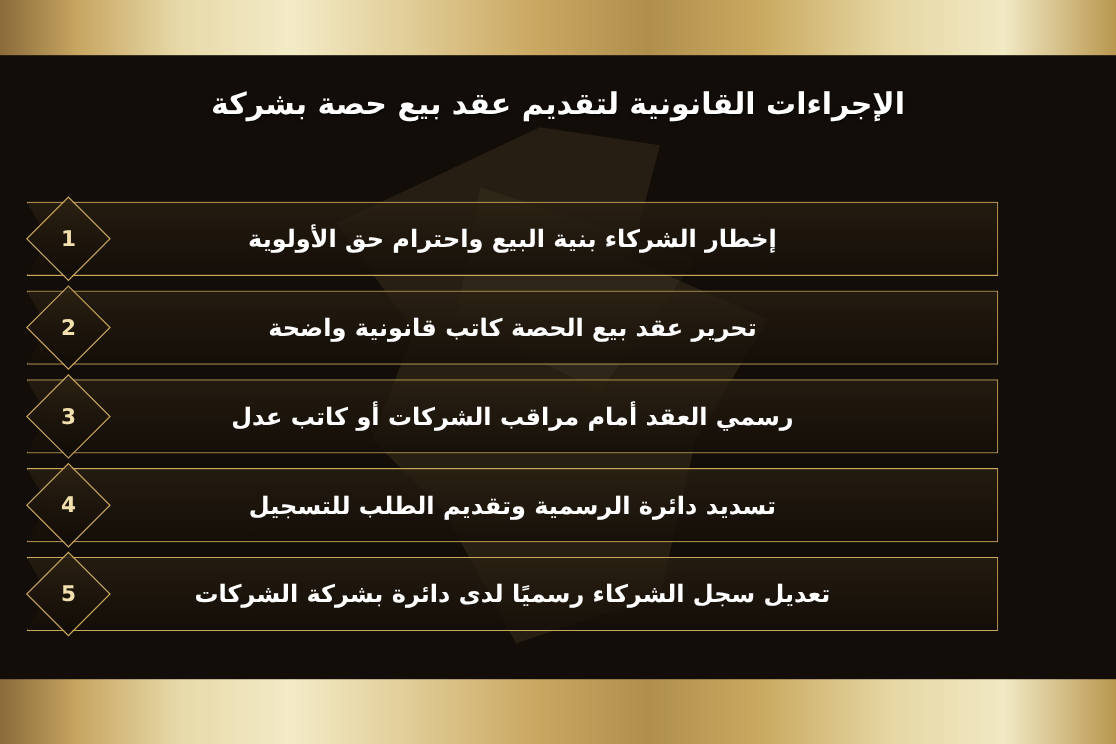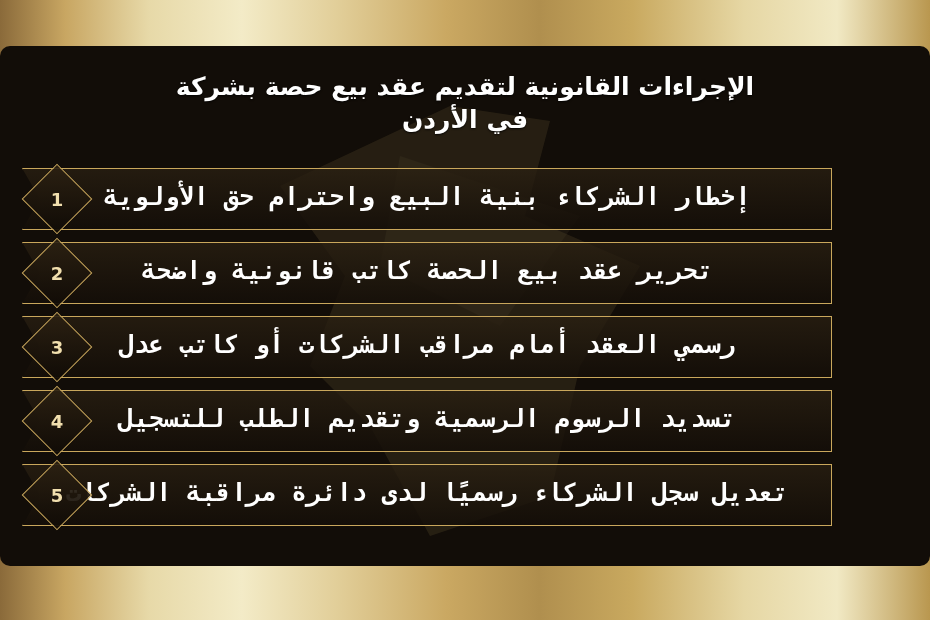--- a/index.html
+++ b/index.html
@@ -29,21 +29,20 @@
 
   
   .panel {
     position: absolute;
     left: 0;
     top: 46px;
     width: 930px;
     height: 520px;
     background: #120d08;
     overflow: hidden;
-    border-radius: 10px;
   }
 
   
   .watermark {
     position: absolute;
     left: 250px;
     top: 20px;
     width: 430px;
     height: 470px;
     opacity: 0.30;
@@ -86,26 +85,25 @@
     -webkit-clip-path: polygon(0 0, 100% 0, 100% 100%, 0 100%, 2.2% 50%);
     clip-path: polygon(0 0, 100% 0, 100% 100%, 0 100%, 2.2% 50%);
     display: flex;
     align-items: center;
     justify-content: center;
   }
   
 
   .banner-text {
     color: #ffffff;
-    font-size: 25px;
+    font-size: 20px;
     font-weight: bold;
     padding: 0 34px;
     text-align: left;
     line-height: 1.25;
-    font-family: Liberation Mono, monospace;
   }
 
   .numbox {
     position: absolute;
     top: 6px;
     left: 0;
     width: 50px;
     height: 50px;
     transform: rotate(45deg);
     border: 1.4px solid #c9a75c;
@@ -141,21 +139,20 @@
 
   <div class="panel">
 
     <svg class="watermark" viewBox="0 0 430 470" aria-hidden="true">
       <polygon points="30,120 200,40 300,55 275,150 390,200 330,300 300,430 180,470 120,360 60,300 95,210" fill="#d8b96e" opacity="0.35"></polygon>
       <polygon points="150,90 330,150 250,260 130,200" fill="#e8cf93" opacity="0.18"></polygon>
     </svg>
 
     <div class="title">
       <div>الإجراءات القانونية لتقديم عقد بيع حصة بشركة</div>
-      <div>في الأردن</div>
     </div>
 
     <div class="rows">
 
       <div class="row">
         <div class="banner">
           <span class="banner-text">إخطار الشركاء بنية البيع واحترام حق الأولوية</span>
         </div>
         <div class="num-wrap">
           <div class="numbox"></div>
@@ -178,31 +175,31 @@
           <span class="banner-text">رسمي العقد أمام مراقب الشركات أو كاتب عدل</span>
         </div>
         <div class="num-wrap">
           <div class="numbox"></div>
           <div class="numbox-inner">3</div>
         </div>
       </div>
 
       <div class="row">
         <div class="banner">
-          <span class="banner-text">تسديد الرسوم الرسمية وتقديم الطلب للتسجيل</span>
+          <span class="banner-text">تسديد دائرة الرسمية وتقديم الطلب للتسجيل</span>
         </div>
         <div class="num-wrap">
           <div class="numbox"></div>
           <div class="numbox-inner">4</div>
         </div>
       </div>
 
       <div class="row">
         <div class="banner">
-          <span class="banner-text">تعديل سجل الشركاء رسميًا لدى دائرة مراقبة الشركات</span>
+          <span class="banner-text">تعديل سجل الشركاء رسميًا لدى دائرة بشركة الشركات</span>
         </div>
         <div class="num-wrap">
           <div class="numbox"></div>
           <div class="numbox-inner">5</div>
         </div>
       </div>
 
     </div>
   </div>
 </div>

